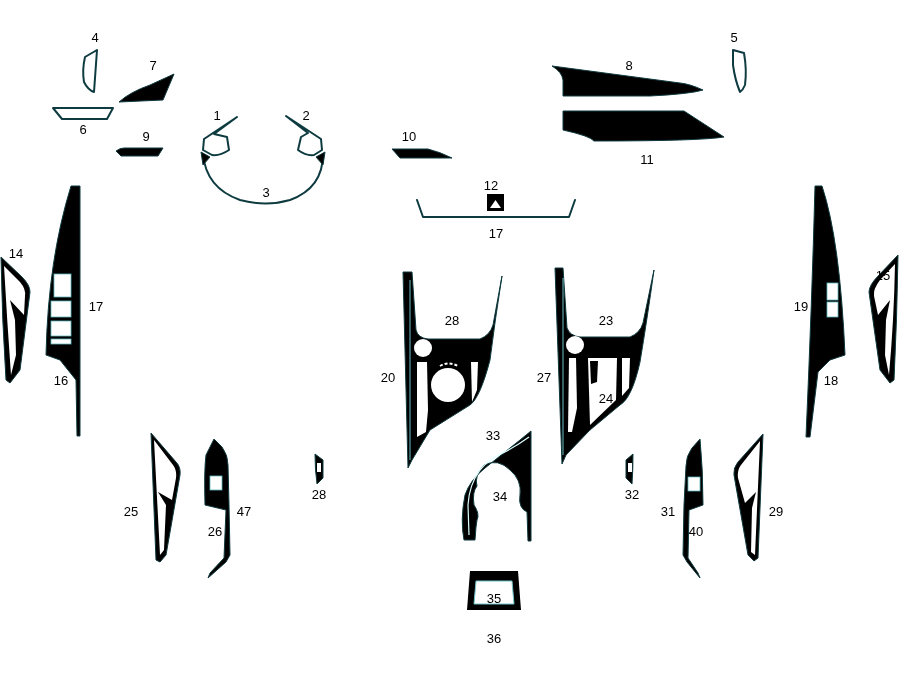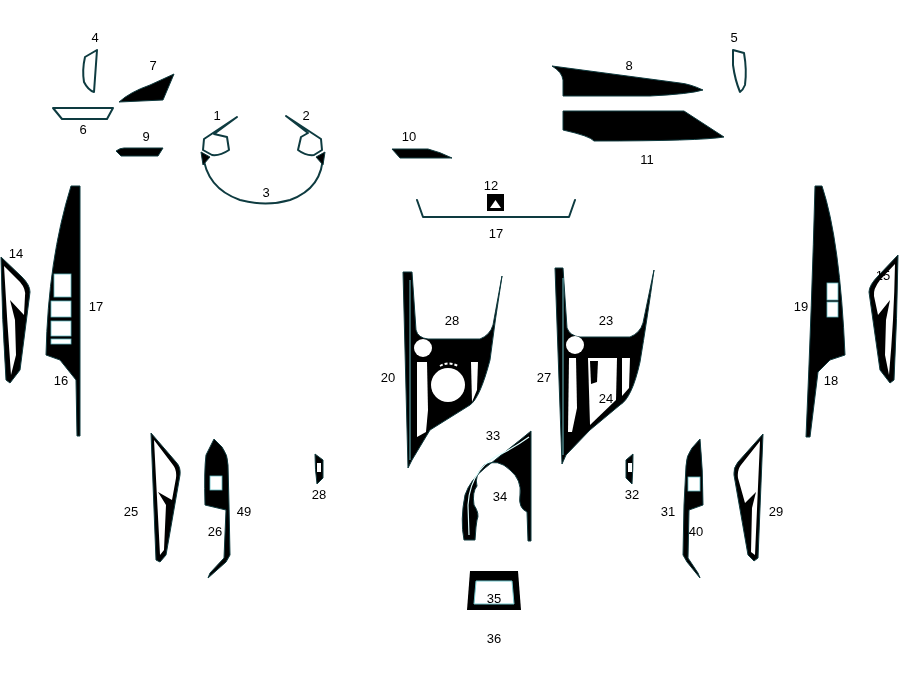--- a/index.html
+++ b/index.html
@@ -122,21 +122,21 @@
     <div class="lbl" style="left: 96px; top: 306px;">17</div>
     <div class="lbl" style="left: 831px; top: 380px;">18</div>
     <div class="lbl" style="left: 801px; top: 306px;">19</div>
     <div class="lbl" style="left: 388px; top: 377px;">20</div>
     <div class="lbl" style="left: 452px; top: 320px;">28</div>
     <div class="lbl" style="left: 544px; top: 377px;">27</div>
     <div class="lbl" style="left: 606px; top: 320px;">23</div>
     <div class="lbl" style="left: 606px; top: 398px;">24</div>
     <div class="lbl" style="left: 131px; top: 511px;">25</div>
     <div class="lbl" style="left: 215px; top: 531px;">26</div>
-    <div class="lbl" style="left: 244px; top: 511px;">49</div>
+    <div class="lbl" style="left: 244px; top: 511px;">47</div>
     <div class="lbl" style="left: 319px; top: 494px; text-align: right;">28</div>
     <div class="lbl" style="left: 776px; top: 511px;">29</div>
     <div class="lbl" style="left: 696px; top: 531px;">40</div>
     <div class="lbl" style="left: 668px; top: 511px;">31</div>
     <div class="lbl" style="left: 632px; top: 494px;">32</div>
     <div class="lbl" style="left: 493px; top: 435px; text-align: center;">33</div>
     <div class="lbl" style="left: 500px; top: 496px;">34</div>
     <div class="lbl" style="left: 494px; top: 598px;">35</div>
     <div class="lbl" style="left: 494px; top: 638px;">36</div>
   </div>

